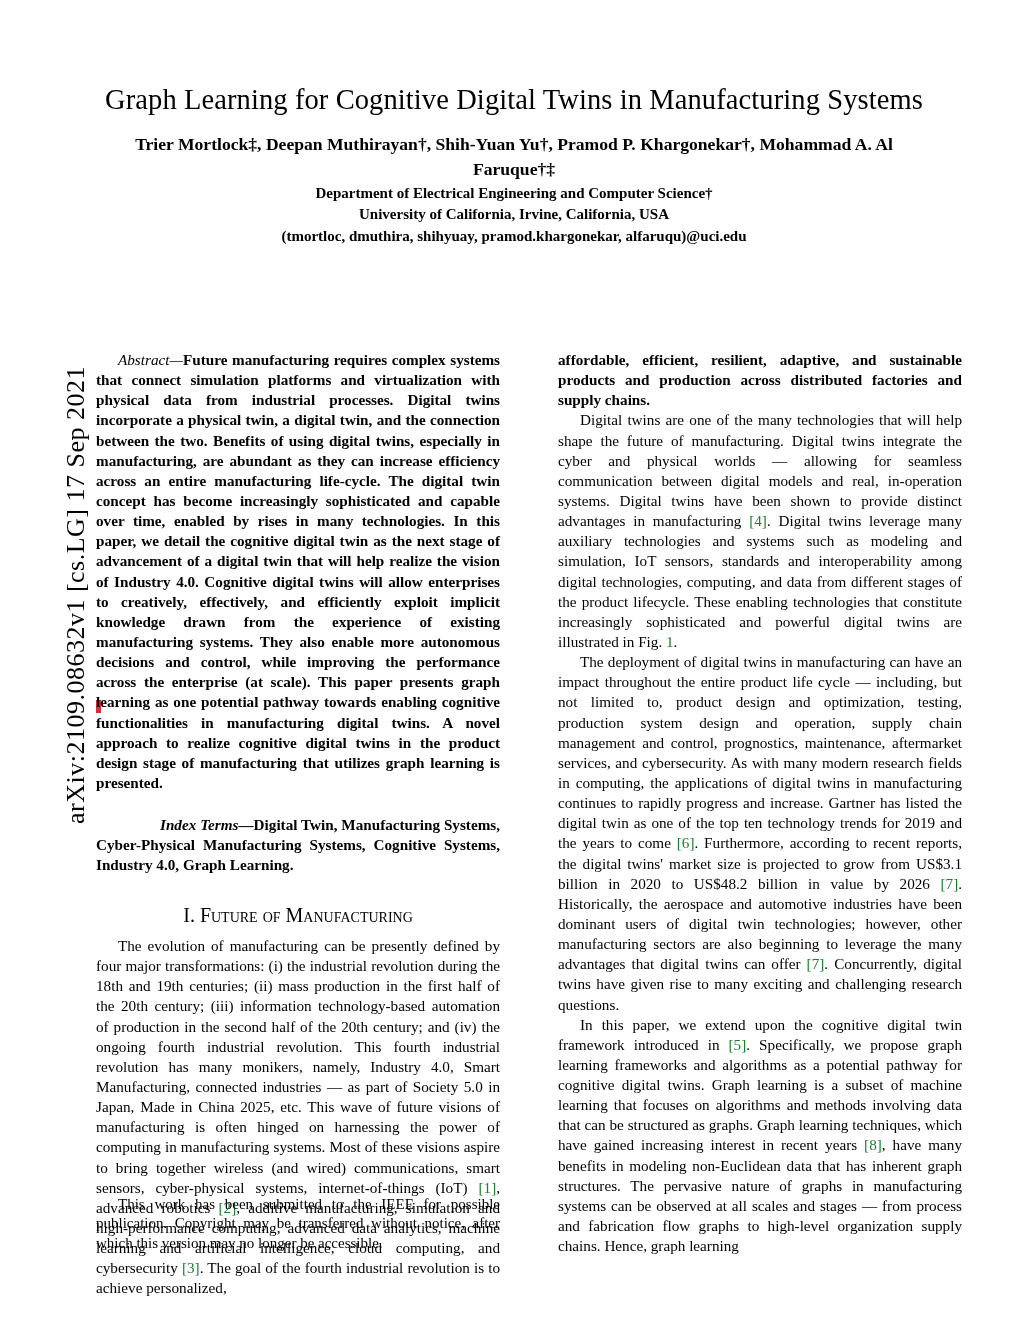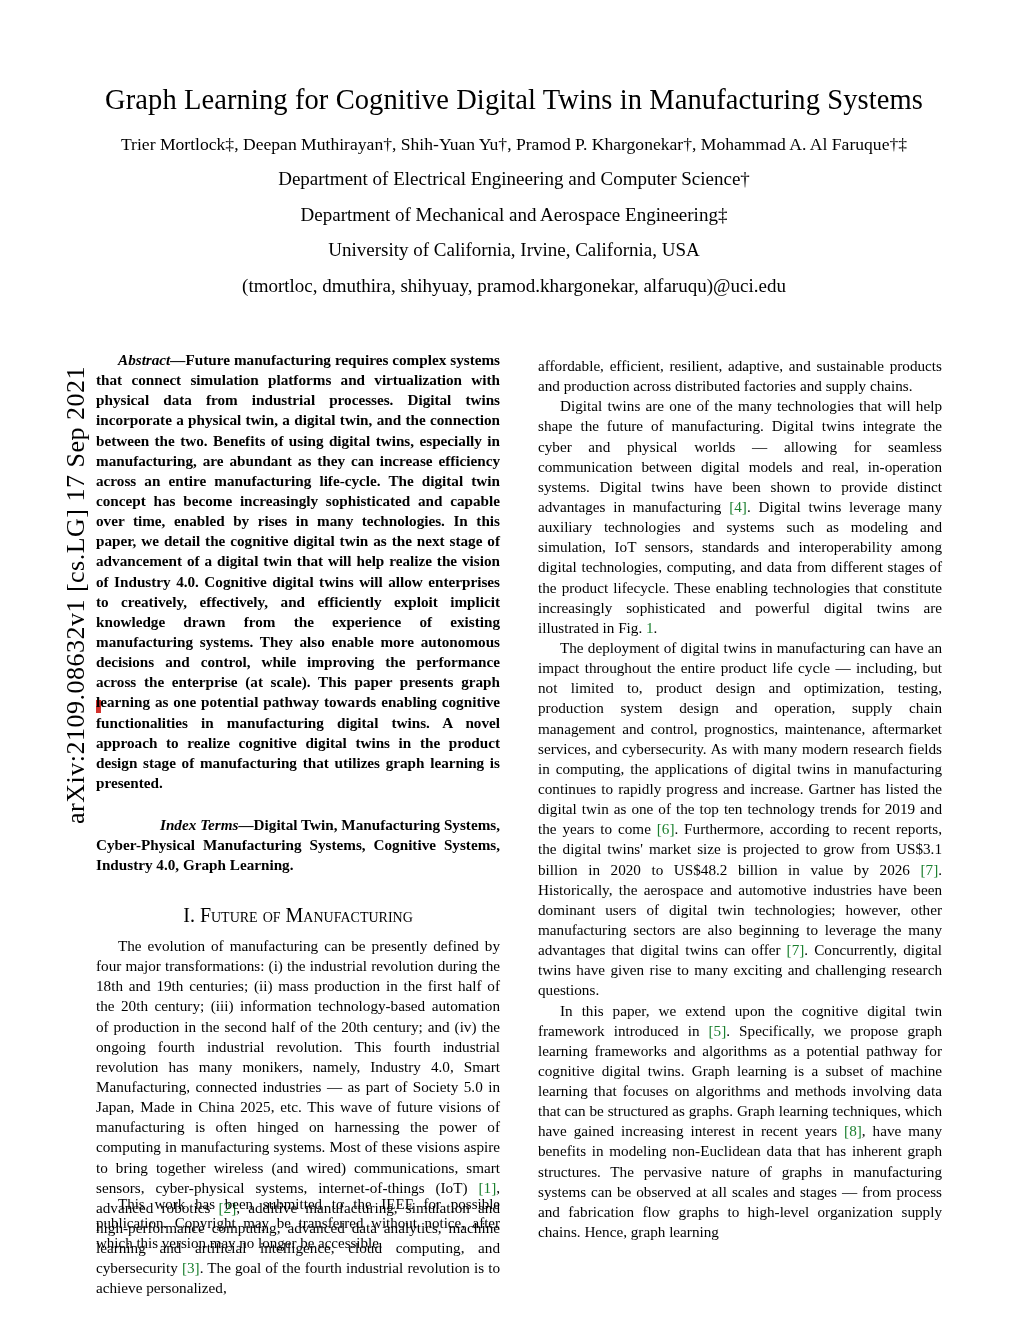--- a/index.html
+++ b/index.html
@@ -50,47 +50,47 @@
     line-height: 1.25;
     margin: 0 0 14px 0;
     letter-spacing: 0.1px;
   }
   .authors {
     font-size: 17.6px;
     line-height: 1.45;
     margin: 0;
   }
   .affil {
-    font-size: 19px;
+    font-size: 15px;
     line-height: 1.45;
-    margin: 8px;
+    margin: 0;
   }
   
   .col {
     position: absolute;
     top: 350px;
     width: 404px;
     font-size: 15.2px;
     line-height: 1.325;
     text-align: justify;
   }
   .col-left { left: 96px; }
-  .col-right { left: 538px; margin-top: 6px; }
+  .col-right { left: 558px; }
 
   p { margin: 0; text-indent: 22px; }
-  p.noindent { text-indent: 0; }
+  p.noindent { text-indent: 0; font-weight: bold; }
 
   .abstract {
     font-weight: bold;
     text-align: justify;
     text-indent: 22px;
   }
   .abstract .lead {
     font-style: italic;
-    font-weight: bold;
+    font-weight: normal;
   }
   .indexterms {
     font-weight: bold;
     text-align: justify;
     text-indent: 22px;
     margin-top: 22px;
   }
   .indexterms .lead {
     font-style: italic;
     font-weight: bold;
@@ -131,21 +131,20 @@
 <body>
 
 <div class="page">
 
   <div class="arxiv-stamp">arXiv:2109.08632v1  [cs.LG]  17 Sep 2021</div>
 
   <div class="title-block">
     <h1 class="paper-title">Graph Learning for Cognitive Digital Twins in Manufacturing Systems</h1>
     <p class="authors noindent">Trier Mortlock‡, Deepan Muthirayan†, Shih-Yuan Yu†, Pramod P. Khargonekar†, Mohammad A. Al Faruque†‡</p>
     <p class="affil noindent">Department of Electrical Engineering and Computer Science†</p>
-    <p class="affil noindent">Department of Mechanical and Aerospace Engineering‡</p>
     <p class="affil noindent">University of California, Irvine, California, USA</p>
     <p class="affil noindent">(tmortloc, dmuthira, shihyuay, pramod.khargonekar, alfaruqu)@uci.edu</p>
   </div>
 
   <div class="red-mark"></div>
 
   <div class="col col-left">
     <p class="abstract">
       <span class="lead">Abstract—</span><span>Future manufacturing requires complex systems that connect simulation platforms and virtualization with physical data from industrial processes. Digital twins incorporate a physical twin, a digital twin, and the connection between the two. Benefits of using digital twins, especially in manufacturing, are abundant as they can increase efficiency across an entire manufacturing life-cycle. The digital twin concept has become increasingly sophisticated and capable over time, enabled by rises in many technologies. In this paper, we detail the cognitive digital twin as the next stage of advancement of a digital twin that will help realize the vision of Industry 4.0. Cognitive digital twins will allow enterprises to creatively, effectively, and efficiently exploit implicit knowledge drawn from the experience of existing manufacturing systems. They also enable more autonomous decisions and control, while improving the performance across the enterprise (at scale). This paper presents graph learning as one potential pathway towards enabling cognitive functionalities in manufacturing digital twins. A novel approach to realize cognitive digital twins in the product design stage of manufacturing that utilizes graph learning is presented.</span>
     </p>

